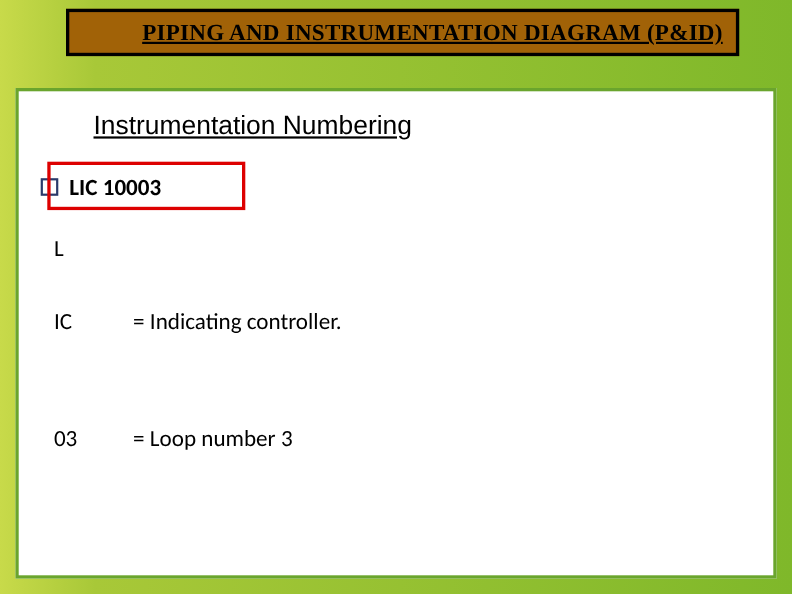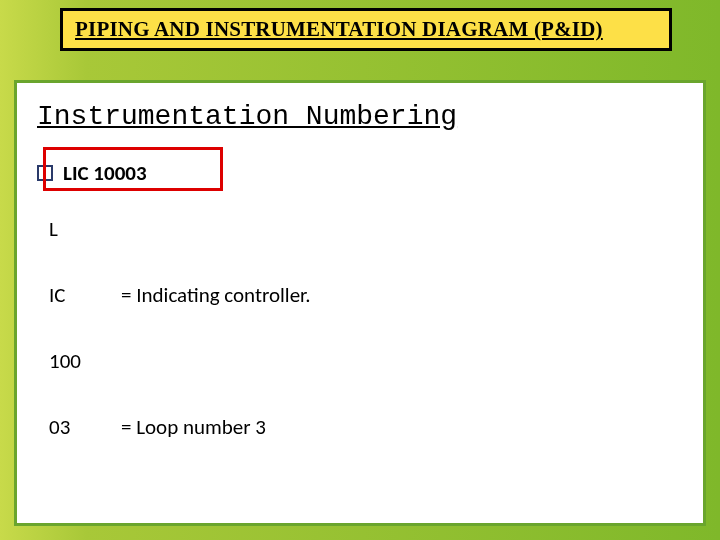--- a/index.html
+++ b/index.html
@@ -12,51 +12,52 @@
     overflow: hidden;
   }
   .slide-inner {
     position: absolute;
     top: 8px;
     left: 8px;
     right: 8px;
     bottom: 8px;
   }
   .title-box {
-    background: #fde047;
+    background: #a16207;
     border: 3px solid #000;
     margin: 0 40px 0 52px;
     padding: 6px 12px;
-    text-align: left;
+    text-align: right;
   }
   .title-box .title {
     font-family: Georgia, 'Times New Roman', serif;
     font-weight: bold;
     font-size: 21px;
     text-decoration: underline;
     color: #000;
     letter-spacing: 0.2px;
   }
   .content-card {
     position: absolute;
     top: 72px;
     left: 6px;
     right: 6px;
     bottom: 6px;
     background: #fff;
     border: 3px solid #6aa52d;
     padding: 18px 20px 20px 20px;
   }
   .section-heading {
-    font-family: Liberation Mono, monospace;
-    font-size: 28px;
+    font-family: Liberation Sans, sans-serif;
+    font-size: 24px;
     font-weight: normal;
     color: #000;
     text-decoration: underline;
     margin-bottom: 28px;
+    margin-left: 48px;
   }
   .bullet-row {
     display: flex;
     align-items: center;
     gap: 10px;
     margin-left: 0;
     margin-bottom: 30px;
   }
   .bullet-mark {
     width: 16px;
@@ -120,21 +121,20 @@
 
     <div class="def-table">
       <div class="def-row">
         <div class="def-key">L</div>
       </div>
       <div class="def-row">
         <div class="def-key">IC</div>
         <div class="def-val">= Indicating controller.</div>
       </div>
       <div class="def-row">
-        <div class="def-key">100</div>
       </div>
       <div class="def-row">
         <div class="def-key">03</div>
         <div class="def-val">= Loop number 3</div>
       </div>
     </div>
 
   </div>
 </div>
 

